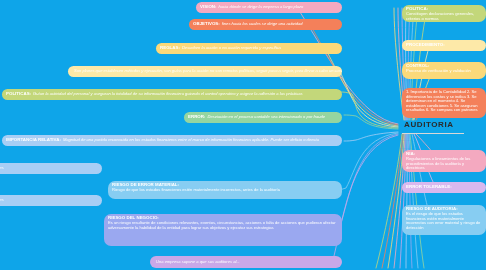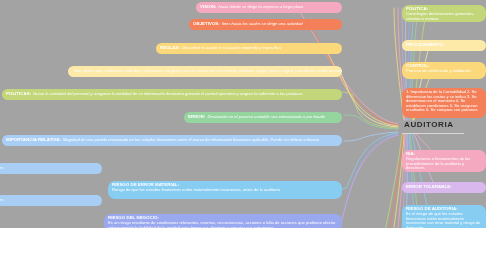--- a/index.html
+++ b/index.html
@@ -6,22 +6,22 @@
     margin: 0;
     padding: 0;
     background: #ffffff;
   }
   body {
     font-family: "Liberation Sans", sans-serif;
   }
   #canvas {
     position: relative;
     width: 486px;
-    height: 228px;
-    background: #a3a3a3;
+    height: 270px;
+    background: #0ea5e9;
     overflow: hidden;
   }
   #wires {
     position: absolute;
     left: 0;
     top: 0;
     width: 486px;
     height: 270px;
     pointer-events: none;
   }

